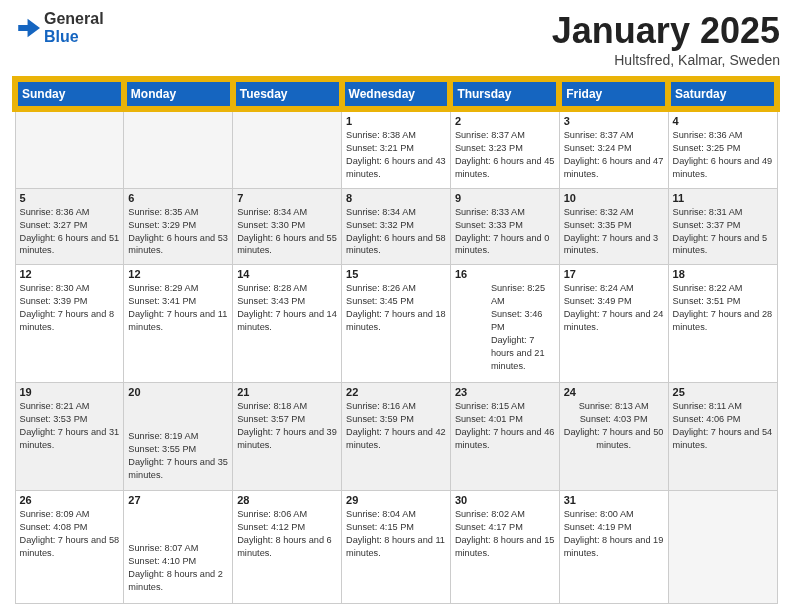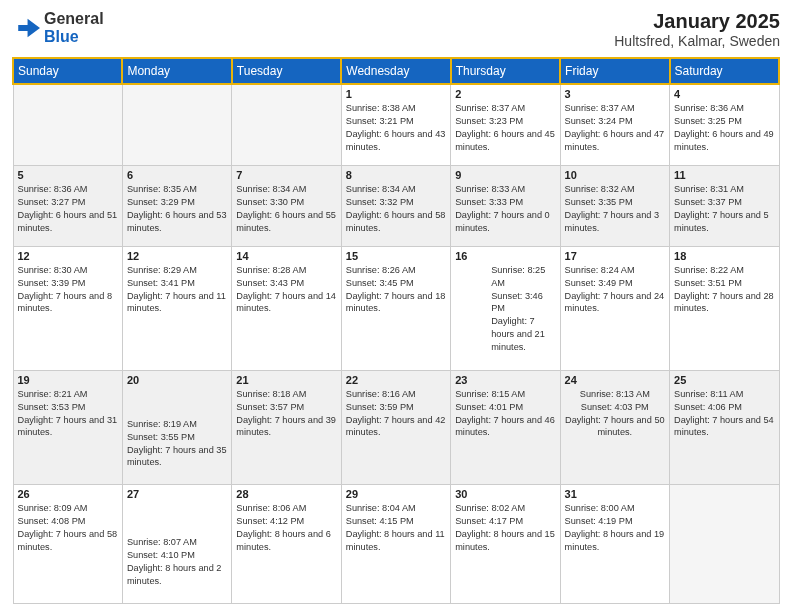--- a/index.html
+++ b/index.html
@@ -45,41 +45,41 @@
     }
     .logo-icon {
       width: 28px;
       height: 28px;
       margin-right: 2px;
     }
     .title-block {
       text-align: right;
     }
     .month-title {
-      font-size: 20px;
+      font-size: 36px;
       font-weight: bold;
       color: #222;
     }
     .location-title {
       font-size: 14px;
       color: #444;
     }
     .calendar {
       border-collapse: collapse;
       width: 100%;
       flex: 1;
     }
     .calendar th {
       background: #1565c0;
       color: #fff;
       font-size: 12px;
-      font-weight: normal;
+      font-weight: bold;
       padding: 5px 4px;
       text-align: left;
-      border: 2px solid #eab308;
+      border: 6px solid #eab308;
     }
     .calendar td {
       border: 1px solid #ccc;
       vertical-align: top;
       padding: 3px 4px;
       font-size: 9.5px;
       color: #222;
       width: calc(100% / 7);
       background: #fff;
     }

